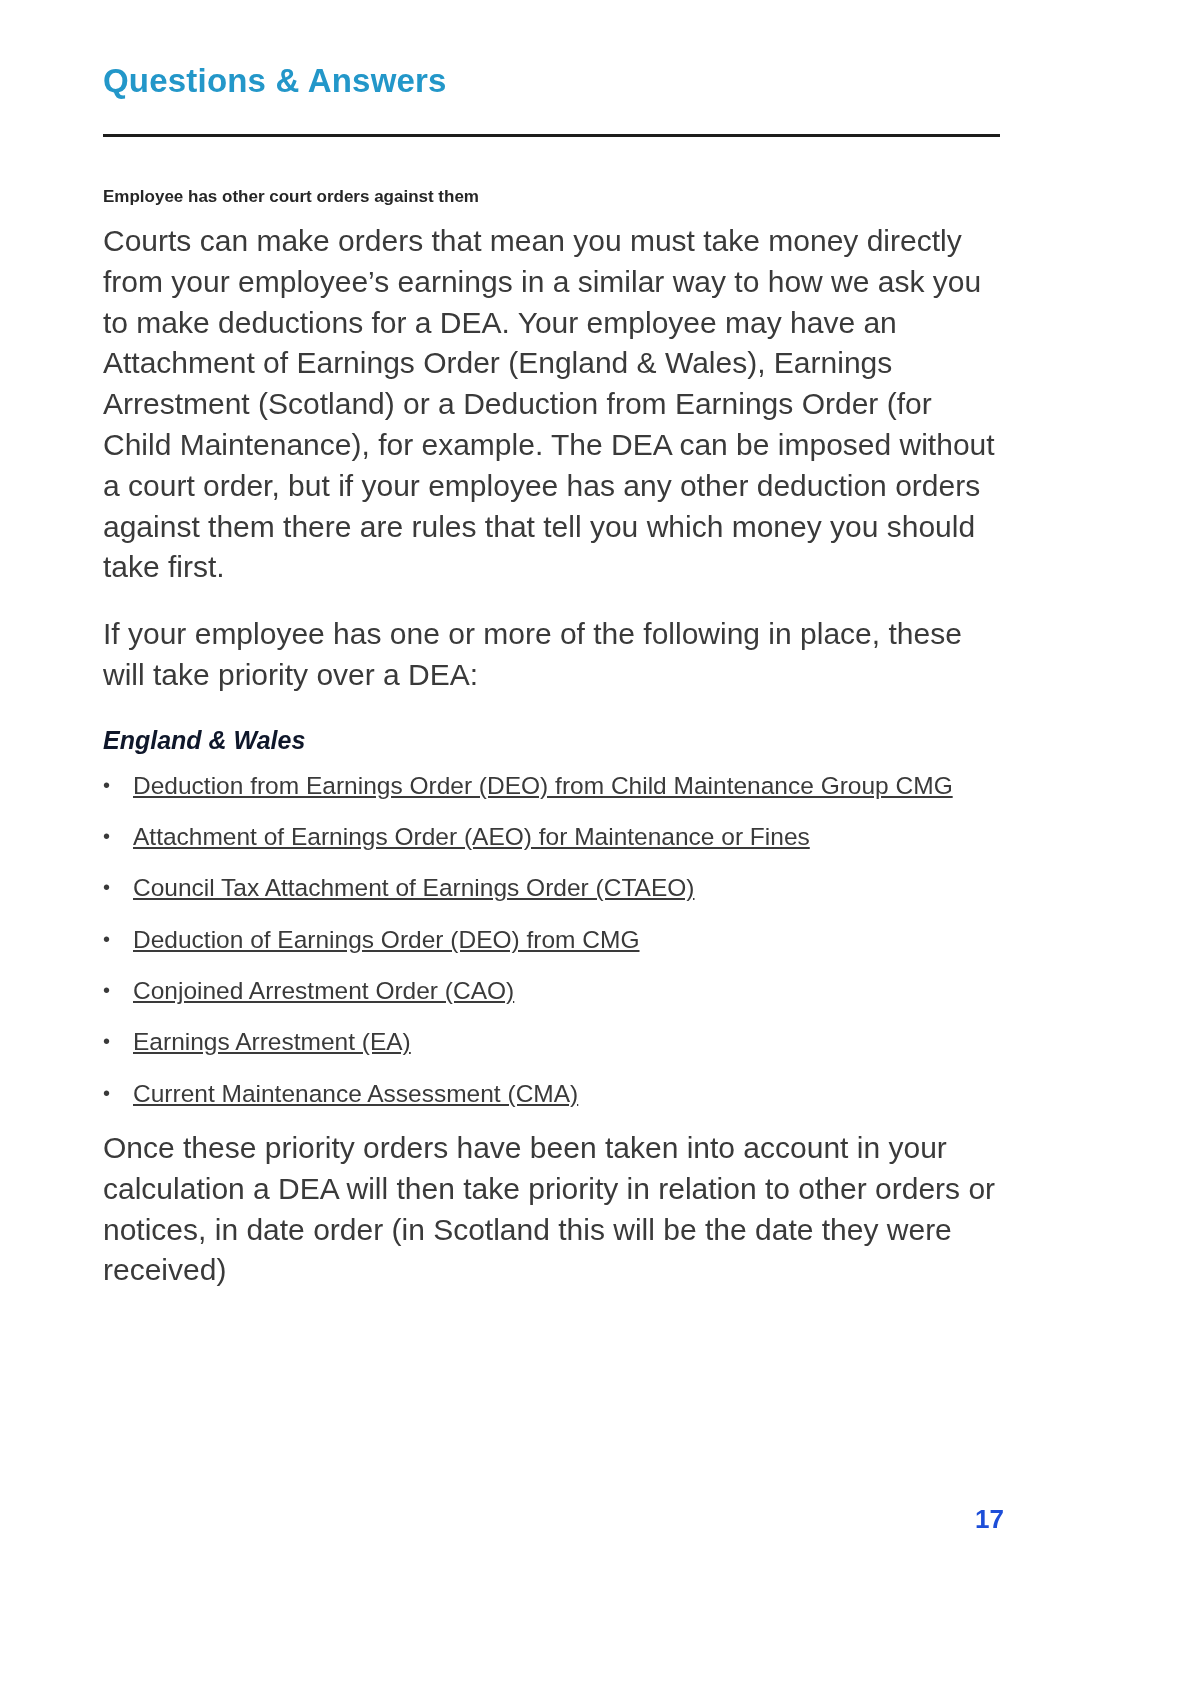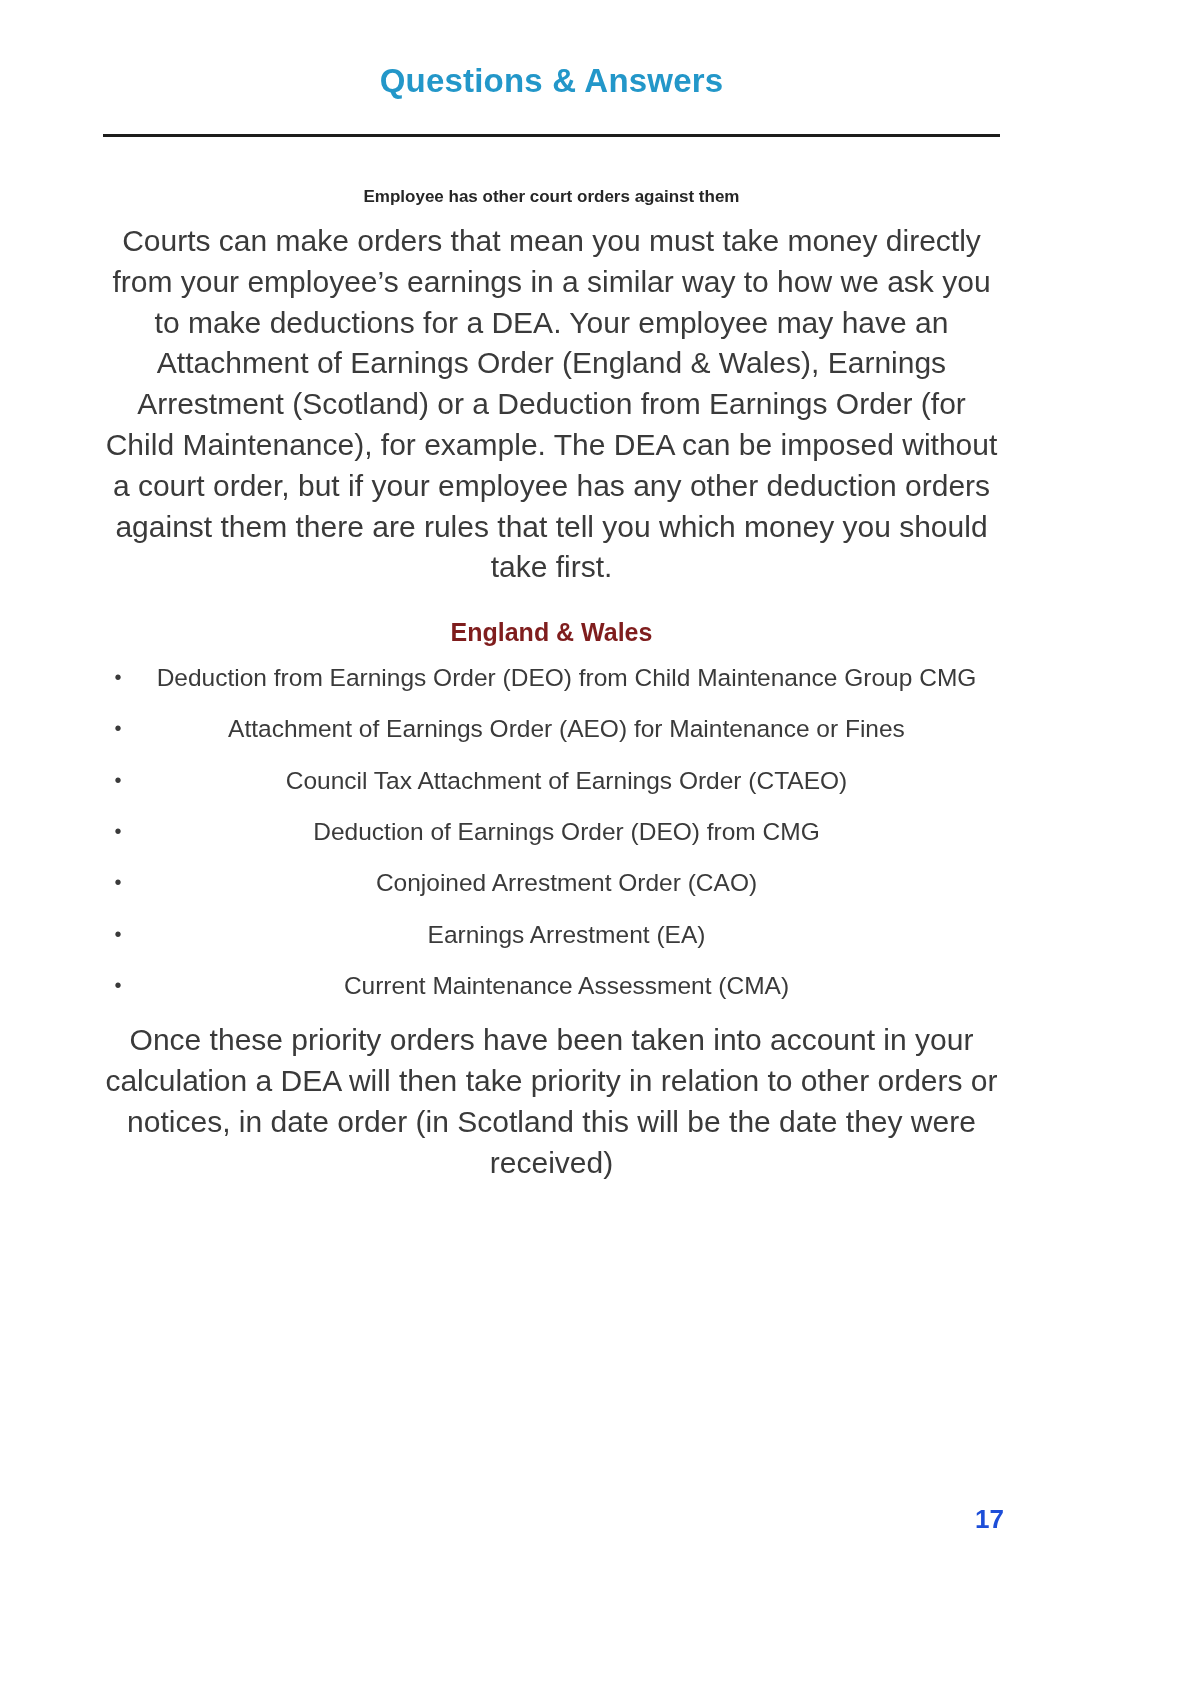--- a/index.html
+++ b/index.html
@@ -11,21 +11,20 @@
   .page {
     position: relative;
     width: 1200px;
     height: 1703px;
     margin: 0 auto;
     background: #ffffff;
     font-family: "Liberation Sans", "DejaVu Sans", sans-serif;
     color: #3a3a3a;
     padding: 62px 200px 0 103px;
     overflow: hidden;
-    text-align: center;
   }
   .doc-title {
     font-size: 33px;
     font-weight: bold;
     color: #2397c9;
     margin: 0;
     letter-spacing: 0.2px;
   }
   .title-divider {
     border: none;
@@ -43,22 +42,23 @@
     margin: 0 0 14px 0;
   }
   p.body-text {
     font-size: 30px;
     line-height: 1.36;
     margin: 0 0 26px 0;
   }
   .sub-heading {
     font-size: 25px;
     font-weight: bold;
-    color: #7f1d1d;
+    color: #0f172a;
     margin: 30px 0 14px 0;
+    font-style: italic;
   }
   ul.bullet-list {
     list-style: none;
     margin: 0 0 8px 0;
     padding: 0;
   }
   ul.bullet-list li {
     display: flex;
     align-items: flex-start;
     font-size: 24.5px;
@@ -67,20 +67,21 @@
   }
   .bullet-marker {
     flex: 0 0 30px;
     width: 30px;
     font-size: 20px;
     line-height: 33px;
     color: #3a3a3a;
   }
   .bullet-text {
     flex: 1;
+    text-decoration: underline;
   }
   .indented {
     margin-left: 30px;
   }
   .page-number {
     position: absolute;
     right: 196px;
     bottom: 168px;
     font-size: 26px;
     font-weight: bold;
@@ -96,20 +97,21 @@
     <h1 class="doc-title" style="color: rgb(35, 151, 201);">Questions &amp; Answers</h1>
     <hr class="title-divider">
   </header>
 
   <main class="content">
 
     <h2 class="section-heading">Employee has other court orders against them</h2>
 
     <p class="body-text">Courts can make orders that mean you must take money directly from your employee’s earnings in a similar way to how we ask you to make deductions for a DEA. Your employee may have an Attachment of Earnings Order (England &amp; Wales), Earnings Arrestment (Scotland) or a Deduction from Earnings Order (for Child Maintenance), for example. The DEA can be imposed without a court order, but if your employee has any other deduction orders against them there are rules that tell you which money you should take first.</p>
 
+    <p class="body-text">If your employee has one or more of the following in place, these will take priority over a DEA:</p>
 
     <h3 class="sub-heading">England &amp; Wales</h3>
 
     <ul class="bullet-list">
       <li>
         <span class="bullet-marker">•</span>
         <span class="bullet-text">Deduction from Earnings Order (DEO) from Child Maintenance Group CMG</span>
       </li>
       <li>
         <span class="bullet-marker">•</span>

